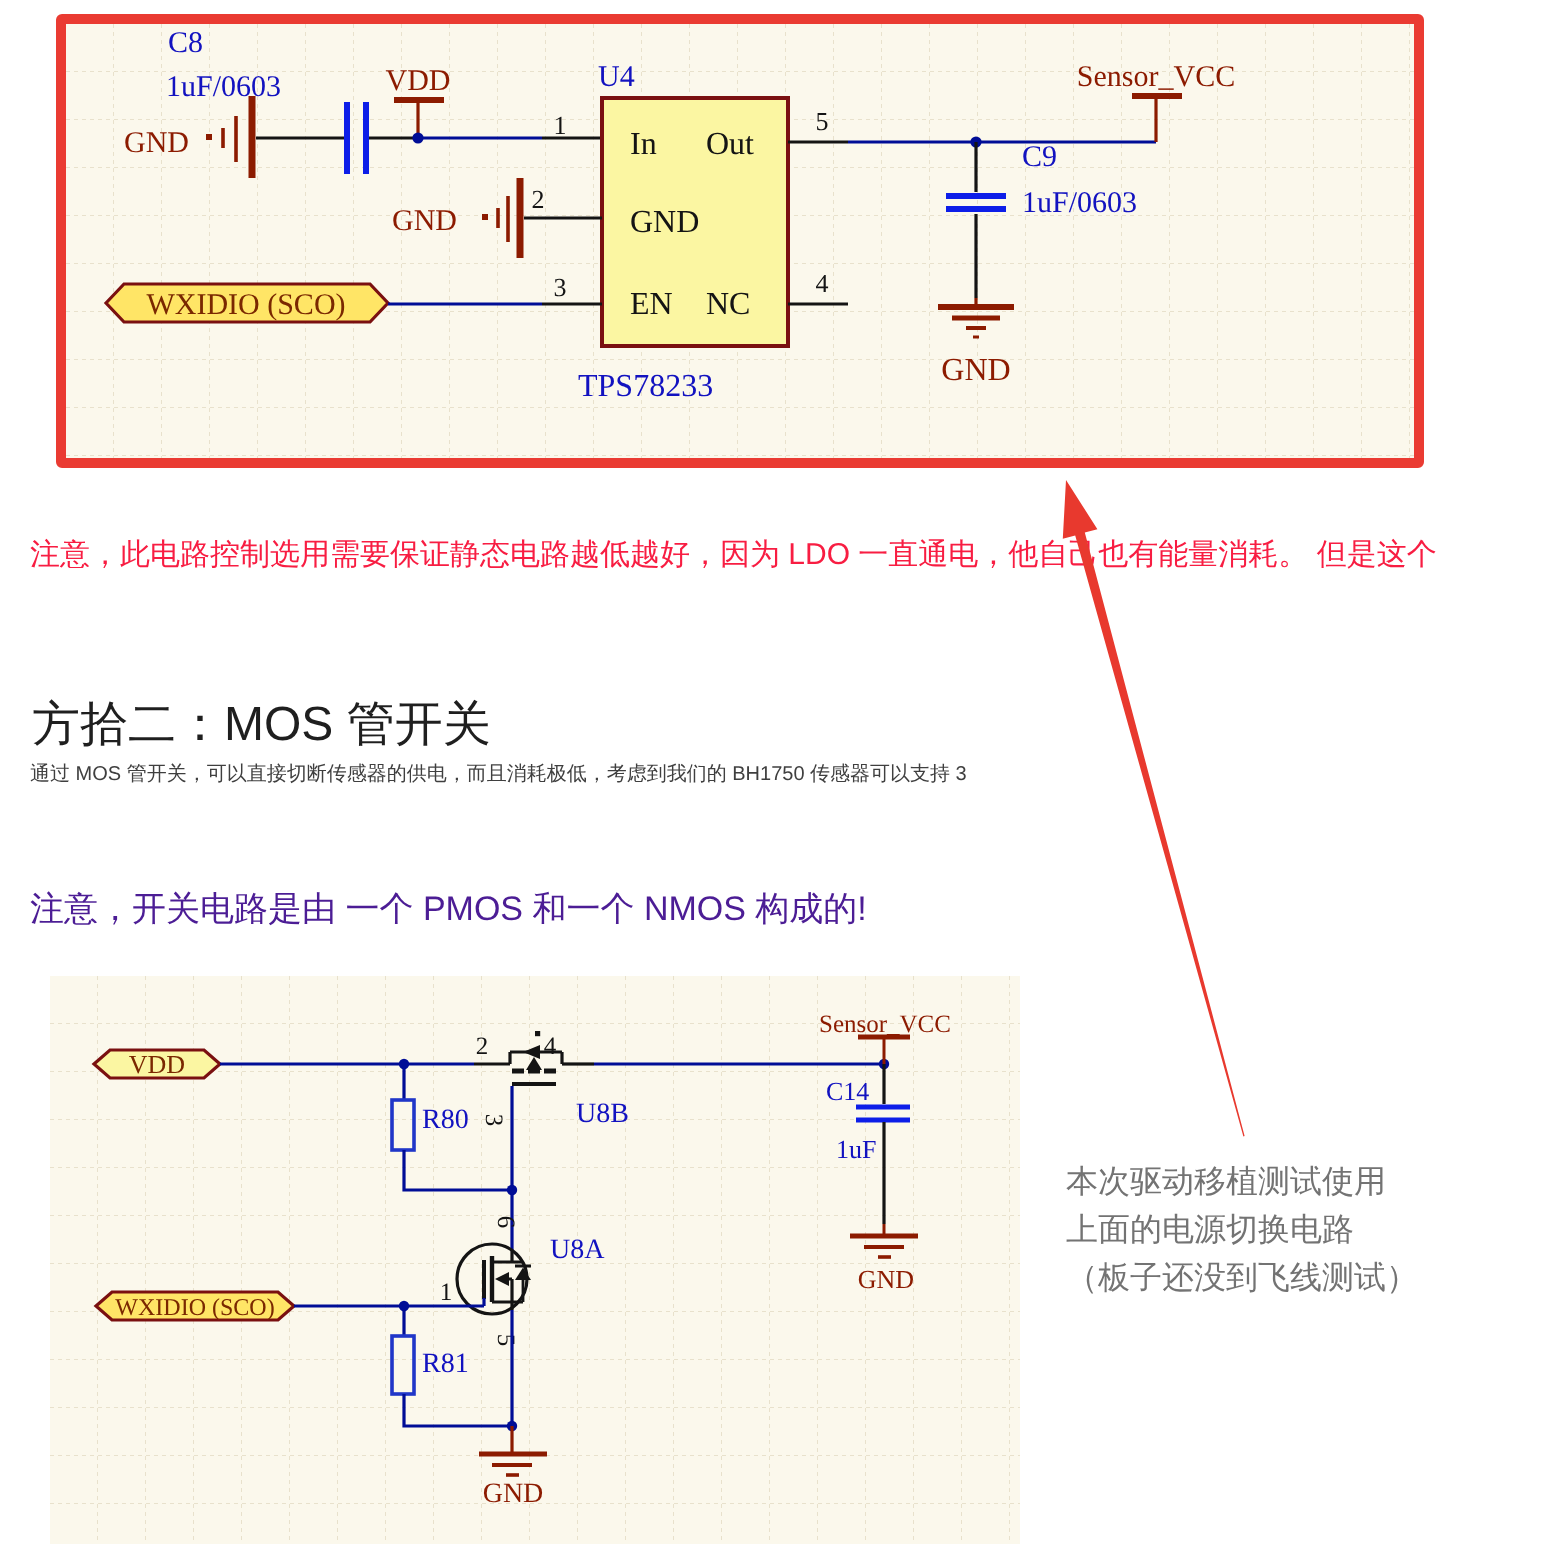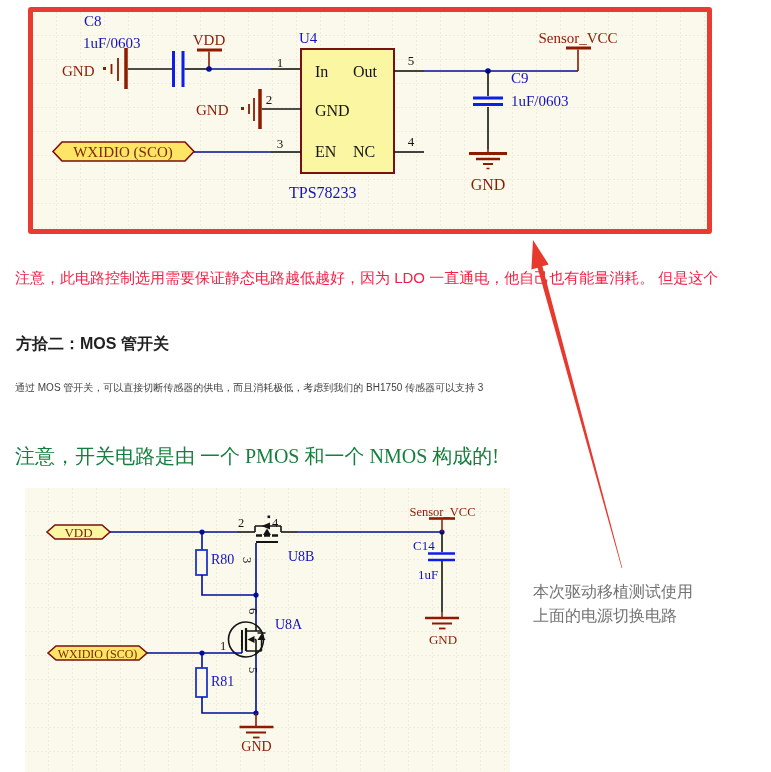--- a/index.html
+++ b/index.html
@@ -14,23 +14,23 @@
   .schematic svg{display:block;}
   #ldo-box{
     left:28px;top:7px;width:684px;height:227px;
     border:5px solid #ea3b32;border-radius:3px;box-sizing:border-box;
   }
   #mos-box{
     left:25px;top:488px;width:485px;height:284px;
   }
   .txt{position:absolute;white-space:nowrap;}
   #note-ldo{left:15px;top:263px;font-size:15px;line-height:29px;color:#f81d42;}
-  #heading{left:16px;top:334px;font-size:16px;font-weight:bold;color:#1f1f1f;}
+  #heading{left:16px;top:346px;font-size:24px;font-weight:normal;color:#1f1f1f;}
   #para-mos{left:15px;top:376px;font-size:10px;line-height:23px;color:#3f3f3f;}
-  #note-mos{left:15px;top:443px;font-size:20px;color:#15803d;font-family:Liberation Serif, serif;}
+  #note-mos{left:15px;top:443px;font-size:17px;color:#4c1d95;}
   #annotation{left:533px;top:580px;font-size:16px;line-height:24px;color:#737373;}
   #arrow-overlay{position:absolute;left:0;top:0;width:771px;height:772px;pointer-events:none;z-index:6;}
   
   .wireB{stroke:#000d96;stroke-width:1.6;fill:none;}
   .wireK{stroke:#141414;stroke-width:1.6;fill:none;}
   .maroon{stroke:#8c1b00;fill:none;}
   .capB{stroke:#0d1ee8;fill:none;}
   .blueTxt{fill:#1212c0;}
   .maroonTxt{fill:#8c1b00;}
   .blackTxt{fill:#141414;}
@@ -248,17 +248,18 @@
     <path class="maroon" stroke-width="2" d="M407 135.5 H427"></path>
     <path class="maroon" stroke-width="1.8" d="M414 140.5 H420.5"></path>
     <text class="maroonTxt" x="418" y="156" font-size="13" text-anchor="middle">GND</text>
   </g>
 </svg>
 </div>
 
 <div id="annotation" class="txt">
   <div>本次驱动移植测试使用</div>
   <div>上面的电源切换电路</div>
+  <div>（板子还没到飞线测试）</div>
 </div>
 
 <svg id="arrow-overlay">
   <polygon points="533,240 548.7,264.6 542.4,266.3 622.3,568 621.7,568.2 537.6,267.7 531.4,269.4" fill="#e8392e"></polygon>
 </svg>
 
 </body></html>

